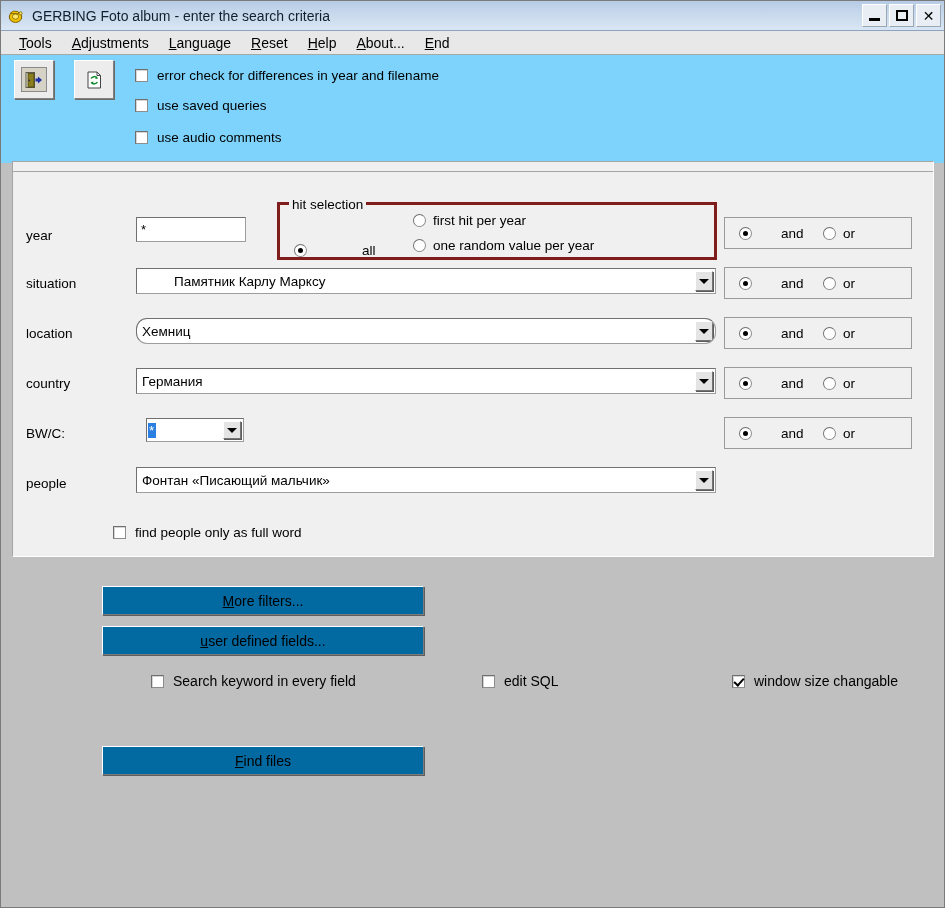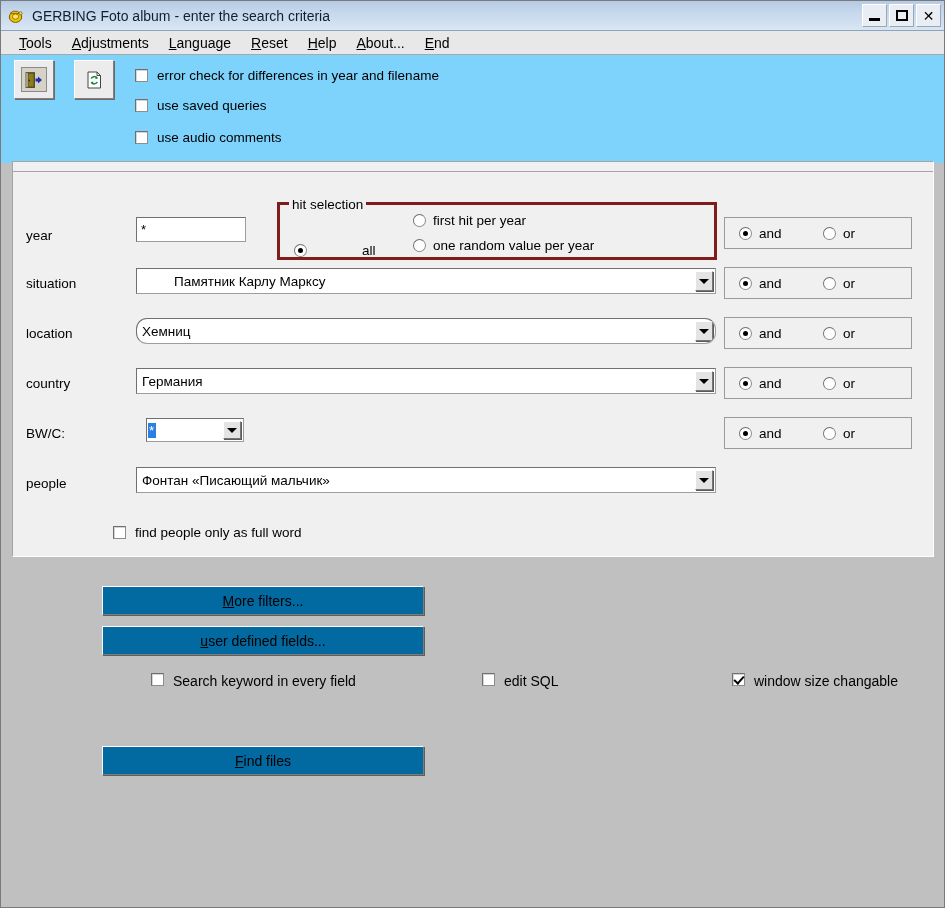--- a/index.html
+++ b/index.html
@@ -252,39 +252,39 @@
     background: #000;
   }
   .radio-label { font-size: 13.5px; }
 
   .andor-box {
     position: absolute;
     width: 188px; height: 32px;
     border: 1px solid #9a9a9a;
     background: transparent;
   }
-  .andor-box .radio-wrap.a { left: 14px; top: 8px; }
+  .andor-box .radio-wrap.a { left: 14px; top: 8px; gap: 22px; }
   .andor-box .radio-wrap.o { left: 98px; top: 8px; }
 
   
   .pbtn {
     position: absolute;
     background: #0369a1;
     border: 1px solid #ffffff;
     border-right-color: #7d7d7d;
     border-bottom-color: #7d7d7d;
     box-shadow: 1px 1px 0 #5e5e5e;
     display: flex; align-items: center; justify-content: center;
     font-size: 14px;
     cursor: default;
   }
 
   .bottom-cb {
     position: absolute;
-    display: flex; align-items: flex-start;
+    display: flex; align-items: center;
     white-space: nowrap;
     font-size: 14px;
     padding-left: 48px;
   }
   .bottom-cb .cblabel { font-size: 14px; }
 </style>
 </head>
 <body>
 
 <div id="window">

